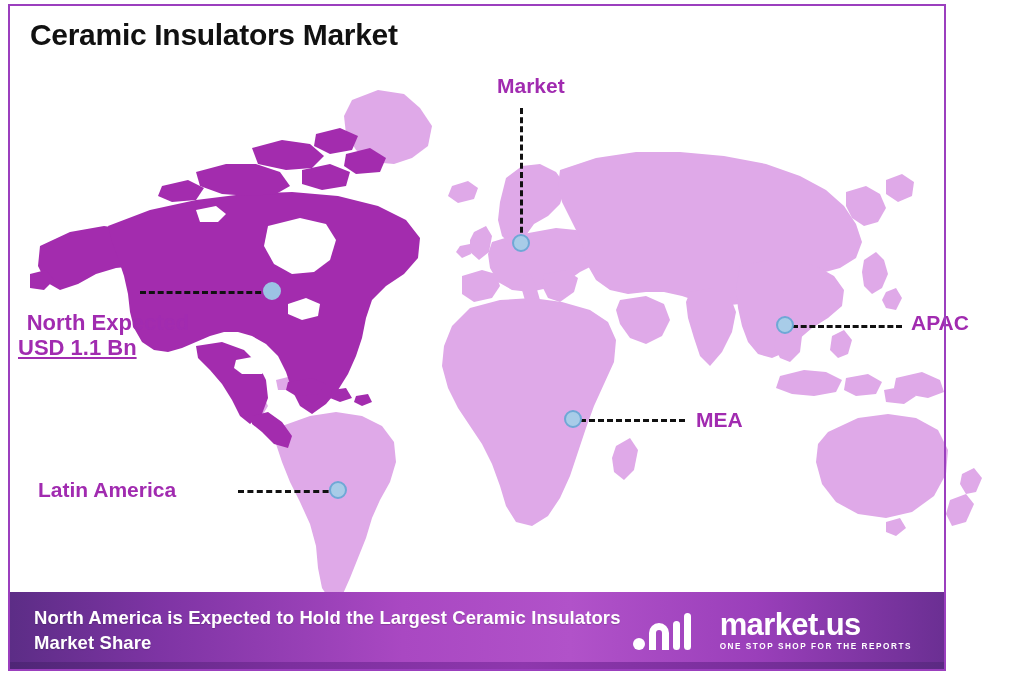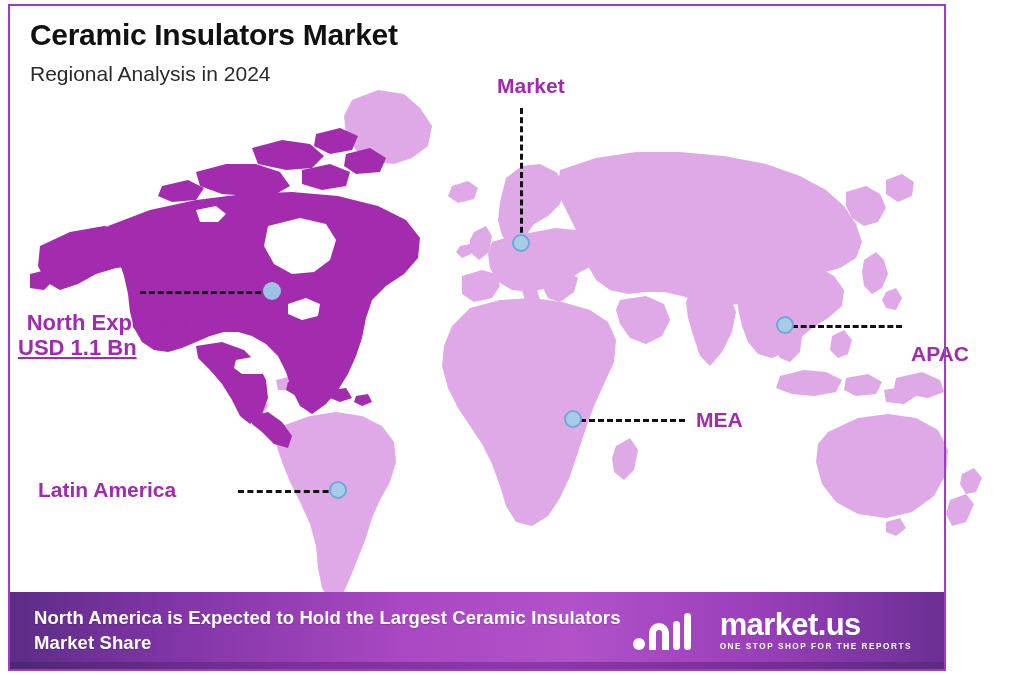--- a/index.html
+++ b/index.html
@@ -72,21 +72,21 @@
     line-height:1.15;
     white-space:nowrap;
     z-index:26;
     font-family:"Liberation Sans",sans-serif;
   }
   .region-label.big{font-size:22px;}
   .region-label .value{display:block;text-align:left;text-decoration:underline;}
   .region-label .name{display:block;text-align:center;}
 
   #label-europe{left:497px;top:74px;}
-  #label-apac{left:911px;top:311px;margin-top:31px;}
+  #label-apac{left:911px;top:311px;}
   #label-mea{left:696px;top:408px;}
   #label-latam{left:38px;top:478px;}
   #label-na{left:18px;top:310px;width:180px;text-align:center;}
 
   
   #footer{
     position:absolute;left:10px;right:8px;bottom:6px;height:77px;
     background:linear-gradient(90deg,#5c2d86 0%,#7e34a4 16%,#a948c2 42%,#b152c9 60%,#9a3fba 80%,#6b2f93 100%);
     z-index:30;
     display:flex;align-items:center;justify-content:space-between;
@@ -115,21 +115,20 @@
     letter-spacing:1.55px;margin-top:3px;white-space:nowrap;text-align:right;
   }
 </style>
 </head>
 <body>
 
 <div id="infographic">
 
   <div id="header">
     <div id="page-title">Ceramic Insulators Market</div>
-    <div id="page-subtitle">Regional Analysis in 2024</div>
   </div>
 
   <div id="map-wrap">
     <svg id="world-map" viewBox="0 0 1024 540" preserveAspectRatio="none" xmlns="http://www.w3.org/2000/svg">
       <rect x="0" y="0" width="1024" height="540" fill="#ffffff"></rect>
 
       <g fill="#dfa9e8" stroke="none">
 
         <path d="M352,40 L378,30 L404,34 L420,48 L432,66 L428,86 L412,98 L394,104 L372,102 L356,90 L346,74 L344,56 Z"></path>
 

